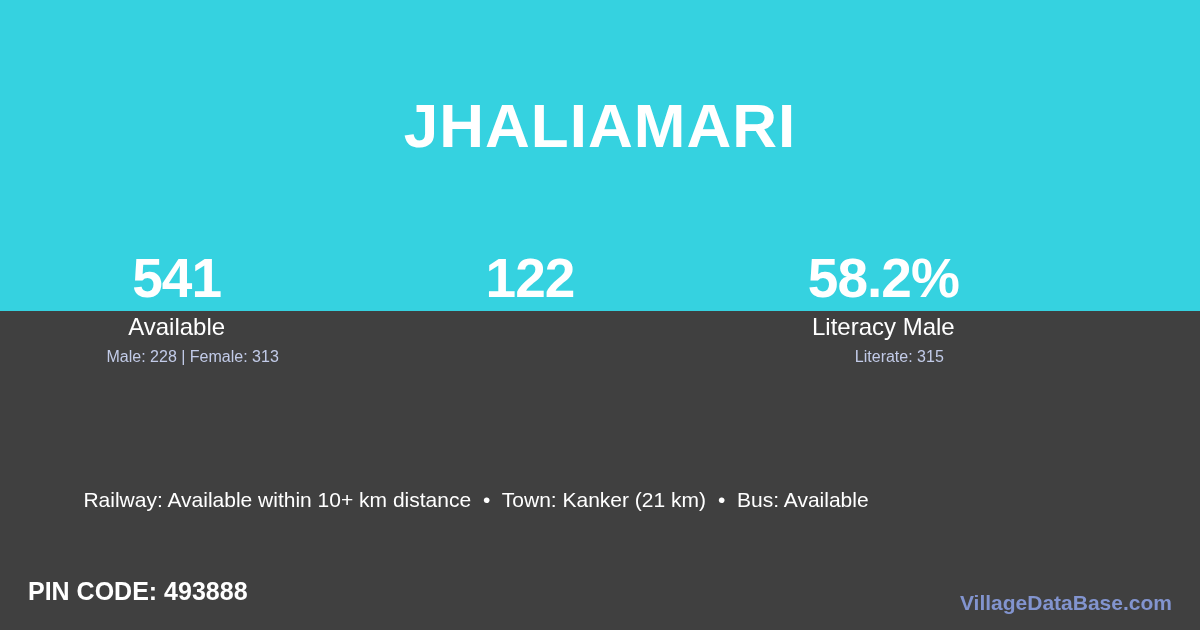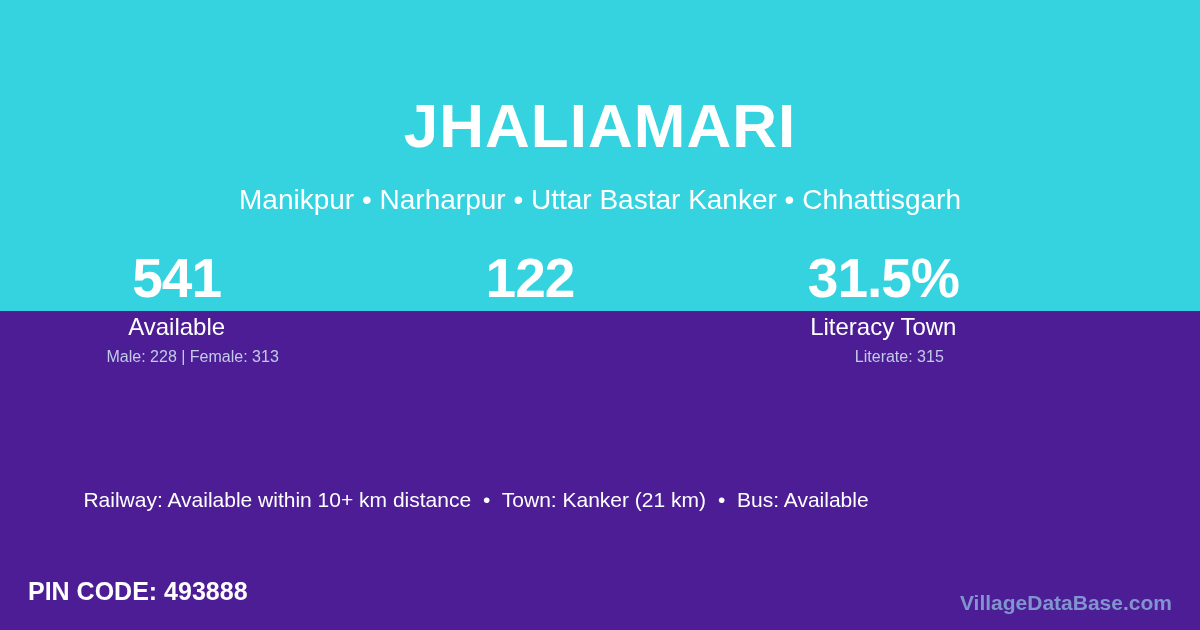--- a/index.html
+++ b/index.html
@@ -7,21 +7,21 @@
   body {
     font-family:"Liberation Sans", sans-serif;
     background:#2d50b4;
     position:relative;
     overflow:hidden;
   }
   #card {
     position:relative;
     width:1200px;
     height:630px;
-    background:#4c1d95;
+    background:#404040;
   }
   #top-band {
     position:absolute;
     left:0; top:0;
     width:1200px;
     height:311px;
     background:#35d2e0;
   }
   #village-name {
     position:absolute;
@@ -104,37 +104,36 @@
 </style>
 </head>
 <body>
 
 <div id="card">
 
   <div id="top-band"></div>
 
   <div id="village-name">JHALIAMARI</div>
 
-  <div id="location-line">Manikpur • Narharpur • Uttar Bastar Kanker • Chhattisgarh</div>
 
   <div id="stats">
 
     <div class="stat">
       <div class="stat-value">541</div>
       <div class="stat-label">Available</div>
       <div class="stat-sub">Male: 228 | Female: 313</div>
     </div>
 
     <div class="stat">
       <div class="stat-value">122</div>
     </div>
 
     <div class="stat">
-      <div class="stat-value">31.5%</div>
-      <div class="stat-label">Literacy Town</div>
+      <div class="stat-value">58.2%</div>
+      <div class="stat-label">Literacy Male</div>
       <div class="stat-sub">Literate: 315</div>
     </div>
 
   </div>
 
   <div id="transport">
     <span>Railway: Available within 10+ km distance</span>
     <span class="sep">•</span>
     <span>Town: Kanker (21 km)</span>
     <span class="sep">•</span>

